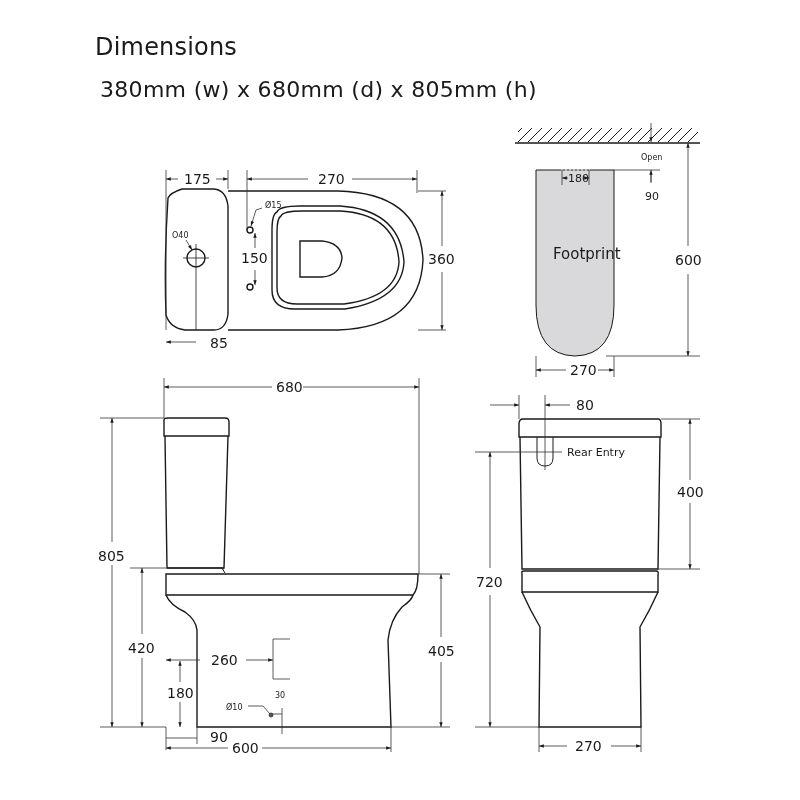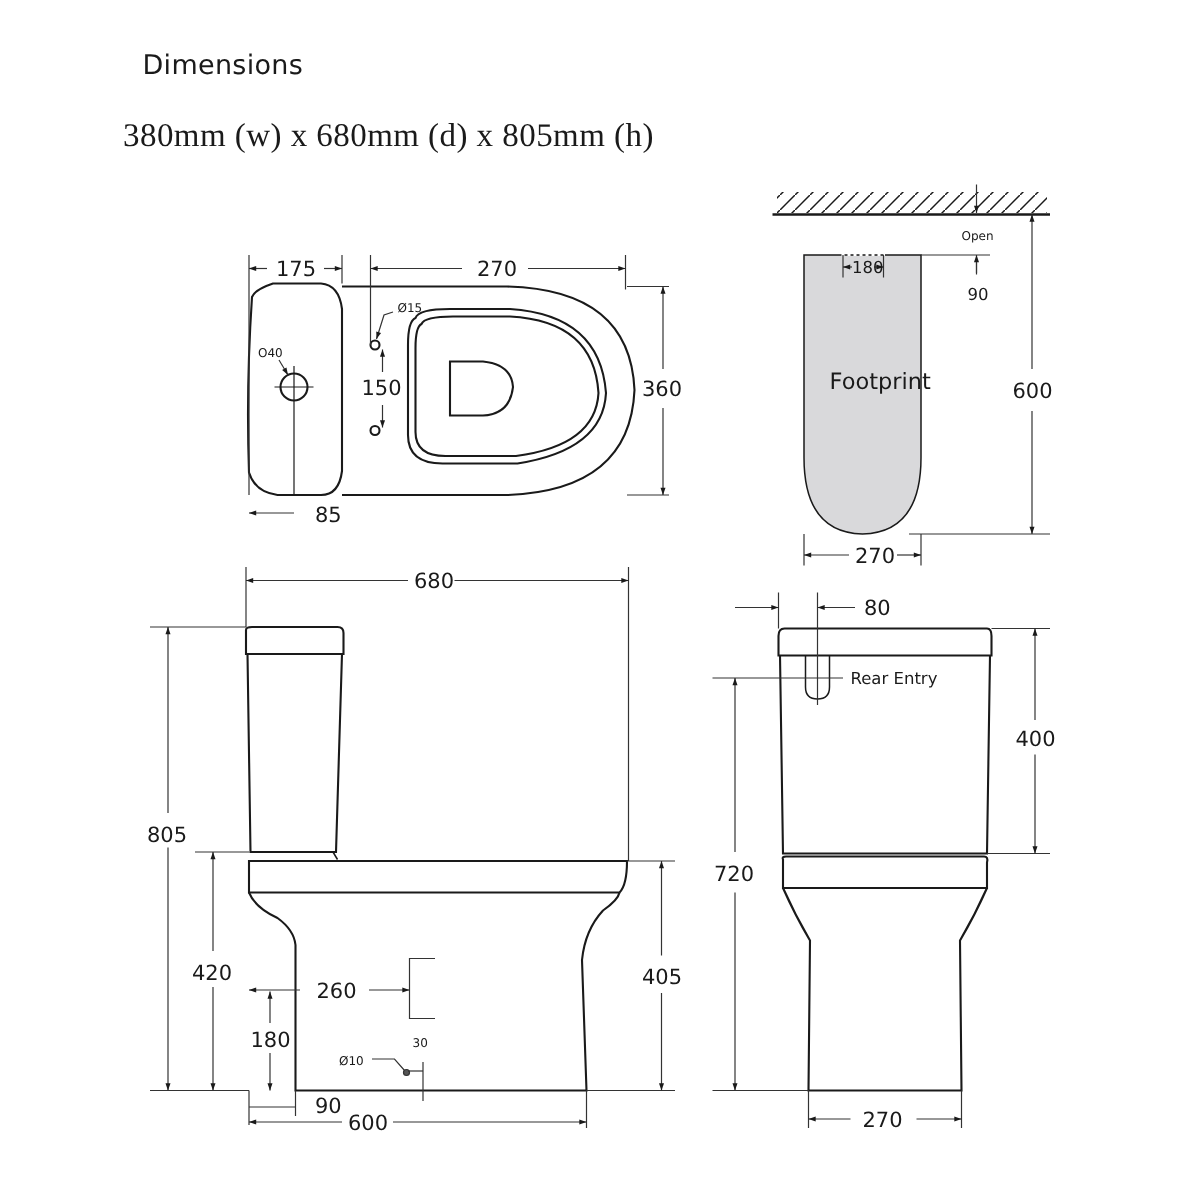--- a/index.html
+++ b/index.html
@@ -1,18 +1,18 @@
 <!DOCTYPE html>
 <html><head>
 <meta charset="utf-8">
 <style>
   html, body { margin:0; padding:0; background:#ffffff; }
   body { width:800px; height:800px; position:relative; overflow:hidden; font-family:"DejaVu Sans", sans-serif; color:#1a1a1a; }
-  .title { position:absolute; left:95px; top:33px; font-size:18px; font-weight:400; letter-spacing:0.2px; }
-  .subtitle { position:absolute; left:82px; top:77px; font-size:22px; font-weight:400; letter-spacing:0.3px;font-family:Liberation Serif, serif; }
+  .title { position:absolute; left:95px; top:33px; font-size:24px; font-weight:400; letter-spacing:0.2px; }
+  .subtitle { position:absolute; left:100px; top:77px; font-size:22px; font-weight:400; letter-spacing:0.3px; }
   svg.drawing { position:absolute; left:0; top:0; }
   .dim { font-family:"DejaVu Sans", sans-serif; fill:#1a1a1a; }
 </style>
 </head>
 <body>
 
 <div class="title">Dimensions</div>
 <div class="subtitle">380mm (w) x 680mm (d) x 805mm (h)</div>
 
 <svg class="drawing" width="800" height="800" viewBox="0 0 800 800" xmlns="http://www.w3.org/2000/svg">

